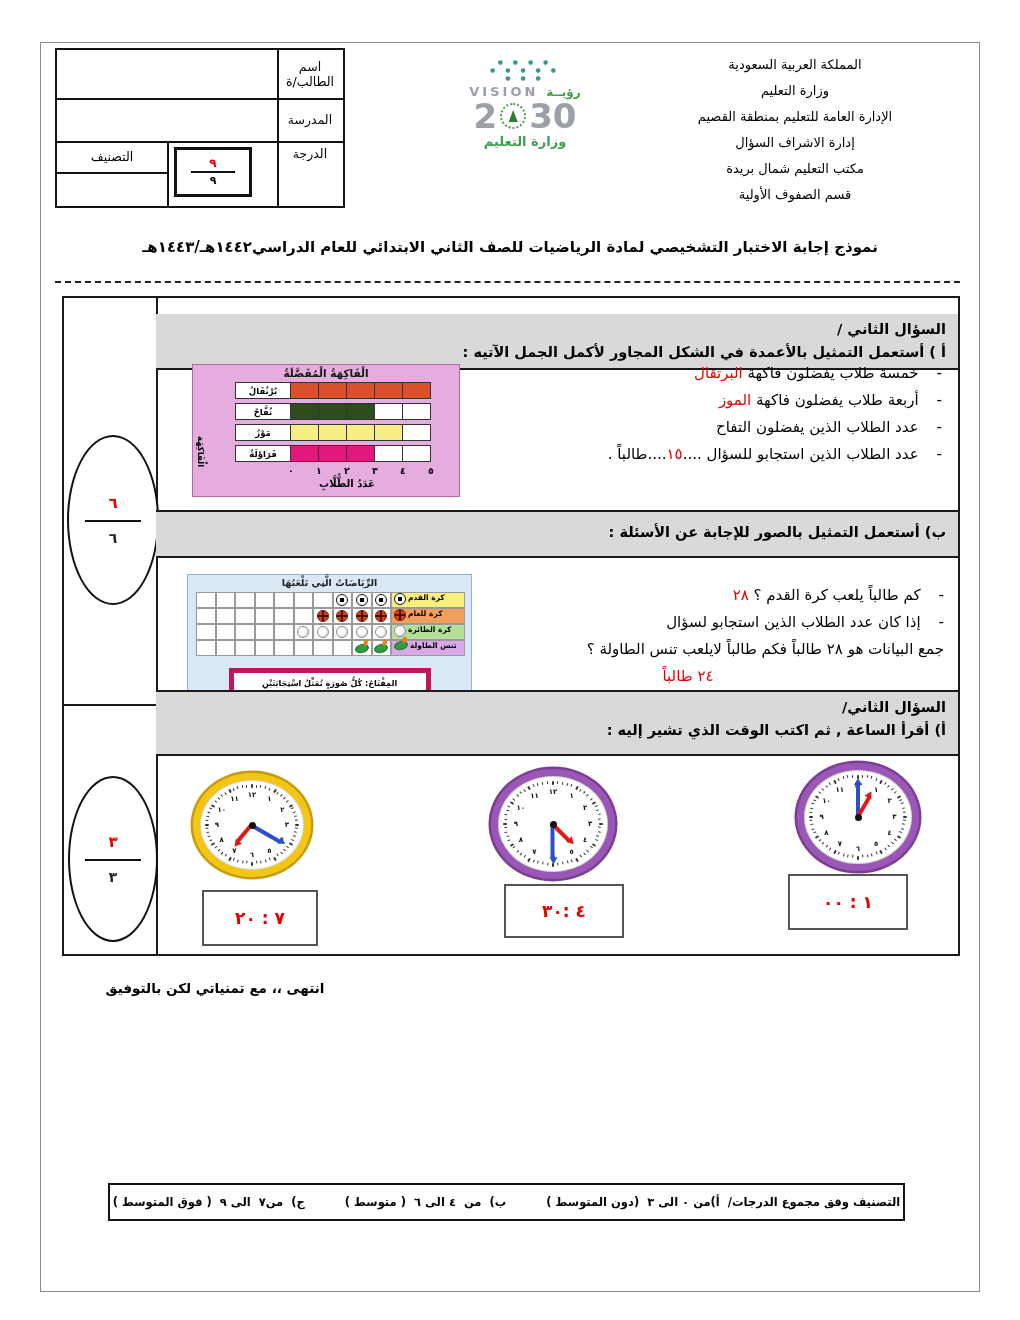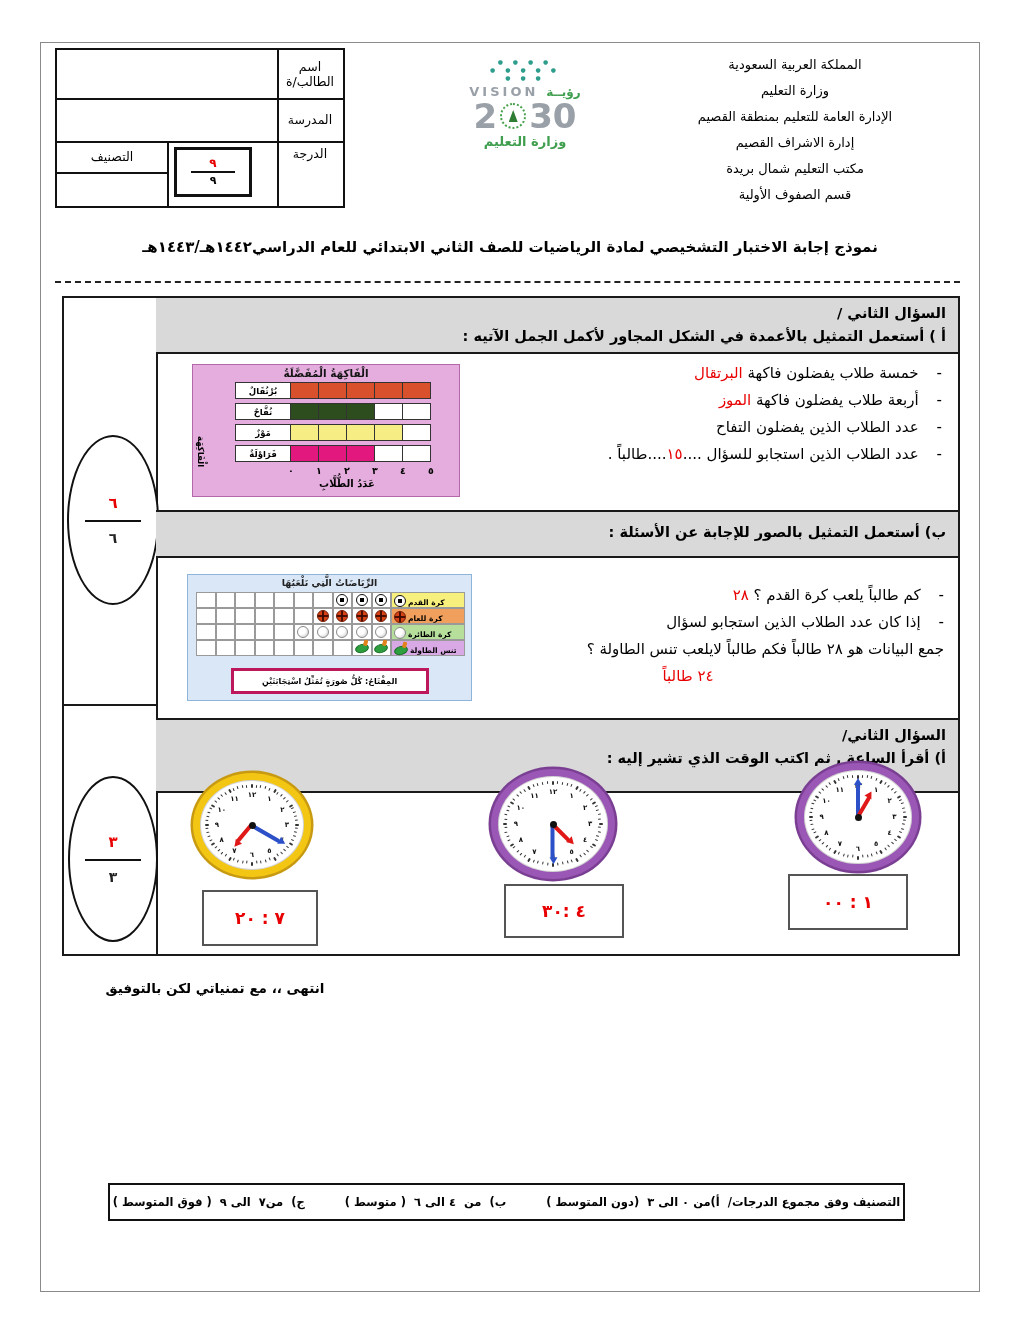--- a/index.html
+++ b/index.html
@@ -45,23 +45,23 @@
   
   .title{position:absolute;left:60px;top:238px;width:900px;text-align:center;font-weight:bold;font-size:15px;direction:rtl;}
   .dashes{position:absolute;left:55px;top:281px;width:905px;border-top:2.5px dashed #222;}
 
   
   .qtable{position:absolute;left:62px;top:296px;width:898px;height:660px;border:2px solid #1a1a1a;box-sizing:border-box;background:#fff;}
   .vline{position:absolute;left:92px;top:0;bottom:0;border-left:2px solid #1a1a1a;}
   .lcol-line{position:absolute;left:0;width:92px;top:406px;border-top:2px solid #1a1a1a;}
   .qhead{position:absolute;left:92px;right:0;background:#d9d9d9;border-top:2px solid #1a1a1a;border-bottom:2px solid #1a1a1a;
          box-sizing:border-box;direction:rtl;padding:4px 12px 0 0;font-weight:bold;font-size:14.5px;line-height:23px;}
-  .qheadA{top:0;height:56px;border-top:none;}
+  .qheadA{top:16px;height:56px;border-top:none;}
   .qheadB{top:212px;height:48px;padding-top:9px;}
-  .qheadC{top:420px;height:75px;}
+  .qheadC{top:392px;height:66px;}
 
   .score-oval{position:absolute;border:2px solid #111;border-radius:50%;display:flex;flex-direction:column;align-items:center;justify-content:center;gap:9px;background:#fff;}
   .oval1{left:3px;top:137px;width:88px;height:166px;}
   .oval2{left:4px;top:478px;width:86px;height:162px;}
   .oval-num{color:#e80000;font-weight:bold;font-size:15px;line-height:15px;}
   .oval-line{width:56px;border-top:2px solid #111;}
   .oval-den{font-weight:bold;font-size:14px;line-height:14px;color:#222;}
 
   
   .bullets{position:absolute;direction:rtl;font-size:15px;line-height:27px;color:#000;}
@@ -83,23 +83,23 @@
   .bar-ticks{position:absolute;left:42px;top:100px;width:198px;height:12px;}
   .bar-tick{position:absolute;top:0;width:18px;text-align:center;font-size:9.5px;font-weight:bold;}
   .bar-xlabel{position:absolute;left:64px;top:113px;width:180px;text-align:center;font-size:10px;font-weight:bold;direction:rtl;}
 
   
   .pictograph{position:absolute;left:123px;top:276px;width:285px;height:127px;background:#d9e7f7;border:1px solid #8fb4da;box-sizing:border-box;}
   .pg-title{position:absolute;top:2px;left:0;width:100%;text-align:center;font-size:9.5px;font-weight:bold;direction:rtl;color:#222;}
   .pg-rows{position:absolute;left:8px;top:17px;direction:ltr;}
   .pg-row{display:flex;height:16px;}
   .pg-cell{width:19.5px;height:16px;box-sizing:border-box;border:1px solid #9a9a9a;background:#fff;display:flex;align-items:center;justify-content:center;flex:none;}
-  .pg-label{width:74px;height:16px;box-sizing:border-box;border:1px solid #9a9a9a;display:flex;align-items:flex-end;gap:2px;
+  .pg-label{width:74px;height:16px;box-sizing:border-box;border:1px solid #9a9a9a;display:flex;align-items:flex-start;gap:2px;
             padding:0 2px;font-size:7.5px;font-weight:bold;direction:ltr;flex:none;}
-  .pg-key{position:absolute;left:50%;transform:translateX(-50%);top:93px;width:192px;height:20px;background:#fff;border:3px solid #be185d;
+  .pg-key{position:absolute;left:50%;transform:translateX(-50%);top:93px;width:192px;height:20px;background:#fff;border:5px solid #be185d;
           display:flex;align-items:center;justify-content:center;font-size:8px;font-weight:bold;direction:rtl;}
 
   
   .icon{width:12px;height:12px;border-radius:50%;position:relative;box-sizing:border-box;flex:none;}
   .icon.soccer{background:radial-gradient(circle at 50% 50%, #000 30%, #fff 32%);border:1px solid #111;}
   .icon.basketball{border:1px solid #6b1a05;
      background:linear-gradient(to right, transparent 44%, rgba(60,10,0,.9) 44%, rgba(60,10,0,.9) 56%, transparent 56%),
                 linear-gradient(to bottom, transparent 44%, rgba(60,10,0,.9) 44%, rgba(60,10,0,.9) 56%, transparent 56%),#d84315;}
   .icon.volleyball{border:1px solid #8a8a8a;background:radial-gradient(circle at 35% 35%, #fff 40%, #ddd 75%);}
   .icon.paddle{width:14px;height:9px;border-radius:50%;background:#2f9e3f;border:1px solid #156a22;transform:rotate(-15deg);}
@@ -171,21 +171,21 @@
         </span>
       <span class="y30">30</span>
     </div>
     <div class="logo-moe">وزارة التعليم</div>
   </div>
 
   <div class="ministry">
     <div class="min-line">المملكة العربية السعودية</div>
     <div class="min-line">وزارة التعليم</div>
     <div class="min-line">الإدارة العامة للتعليم بمنطقة القصيم</div>
-    <div class="min-line">إدارة الاشراف القصيم</div>
+    <div class="min-line">إدارة الاشراف السؤال</div>
     <div class="min-line">مكتب التعليم شمال بريدة</div>
     <div class="min-line">قسم الصفوف الأولية</div>
   </div>
 
   <div class="title">نموذج إجابة الاختبار التشخيصي لمادة الرياضيات للصف الثاني الابتدائي للعام  الدراسي١٤٤٢هـ/١٤٤٣هـ</div>
   <div class="dashes"></div>
 
   <div class="qtable">
     <div class="vline"></div>
     <div class="lcol-line"></div>

